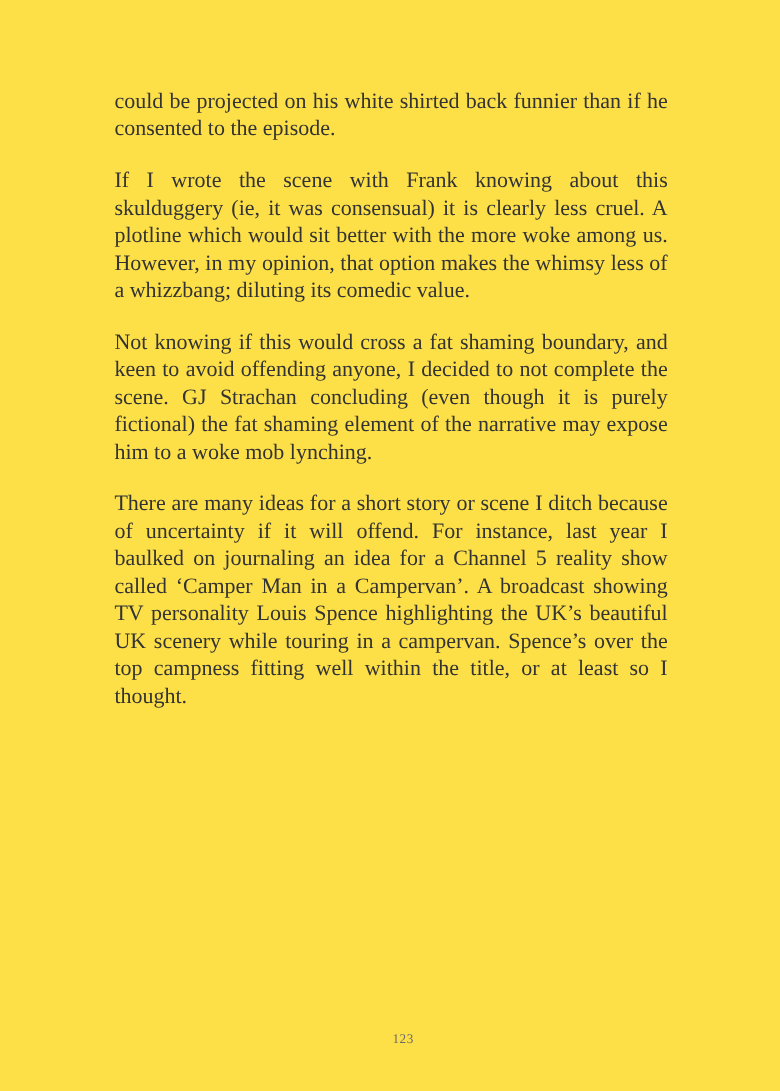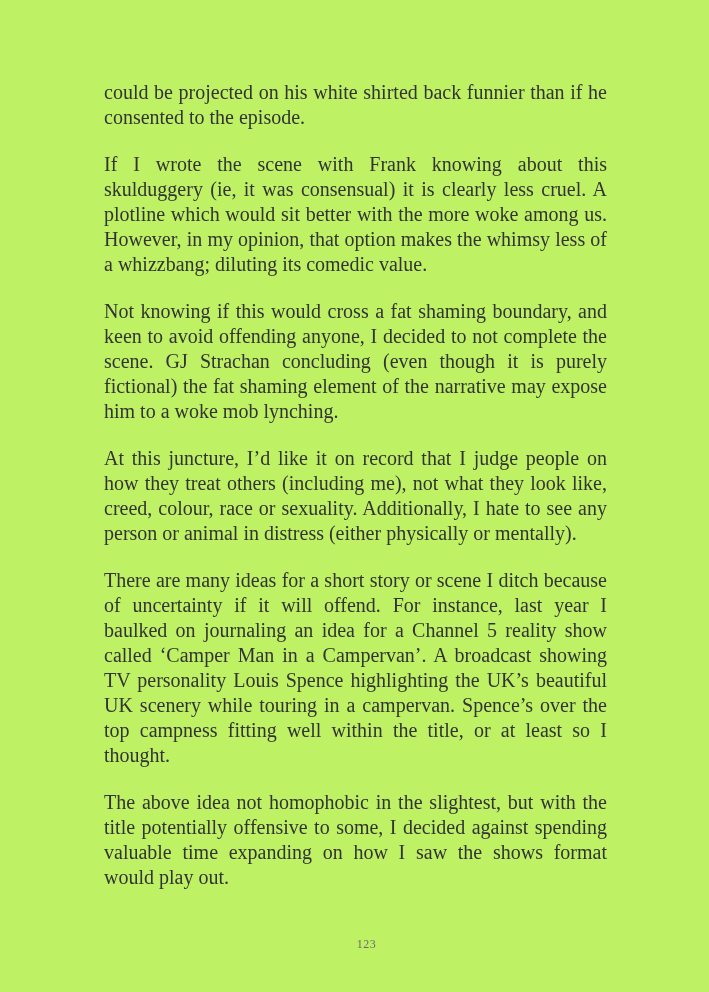--- a/index.html
+++ b/index.html
@@ -4,21 +4,21 @@
 <style>
   html, body {
     margin: 0;
     padding: 0;
     background: #ffffff;
   }
   .page {
     position: relative;
     width: 709px;
     height: 992px;
-    background: #bef264;
+    background: #fde047;
     overflow: hidden;
     font-family: "Liberation Serif", "DejaVu Serif", serif;
   }
   .text-block {
     position: absolute;
     left: 104px;
     top: 80px;
     width: 503px;
   }
   .text-block p {
@@ -42,18 +42,16 @@
   }
 </style>
 </head>
 <body>
 
 <div class="page">
   <div class="text-block">
     <p>could be projected on his white shirted back funnier than if he consented to the episode.</p>
     <p>If I wrote the scene with Frank knowing about this skulduggery (ie, it was consensual) it is clearly less cruel. A plotline which would sit better with the more woke among us. However, in my opinion, that option makes the whimsy less of a whizzbang; diluting its comedic value.</p>
     <p>Not knowing if this would cross a fat shaming boundary, and keen to avoid offending anyone, I decided to not complete the scene. GJ Strachan concluding (even though it is purely fictional) the fat shaming element of the narrative may expose him to a woke mob lynching.</p>
-    <p>At this juncture, I’d like it on record that I judge people on how they treat others (including me), not what they look like, creed, colour, race or sexuality. Additionally, I hate to see any person or animal in distress (either physically or mentally).</p>
     <p>There are many ideas for a short story or scene I ditch because of uncertainty if it will offend. For instance, last year I baulked on journaling an idea for a Channel 5 reality show called ‘Camper Man in a Campervan’. A broadcast showing TV personality Louis Spence highlighting the UK’s beautiful UK scenery while touring in a campervan. Spence’s over the top campness fitting well within the title, or at least so I thought.</p>
-    <p>The above idea not homophobic in the slightest, but with the title potentially offensive to some, I decided against spending valuable time expanding on how I saw the shows format would play out.</p>
   </div>
   <div class="page-number">123</div>
 </div>
 
 </body></html>

